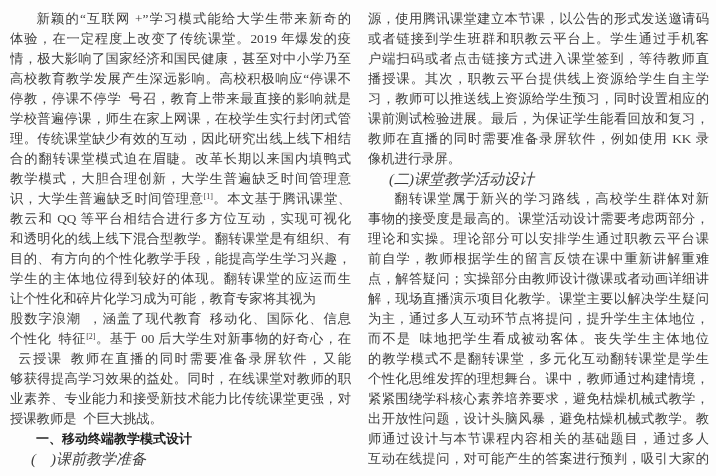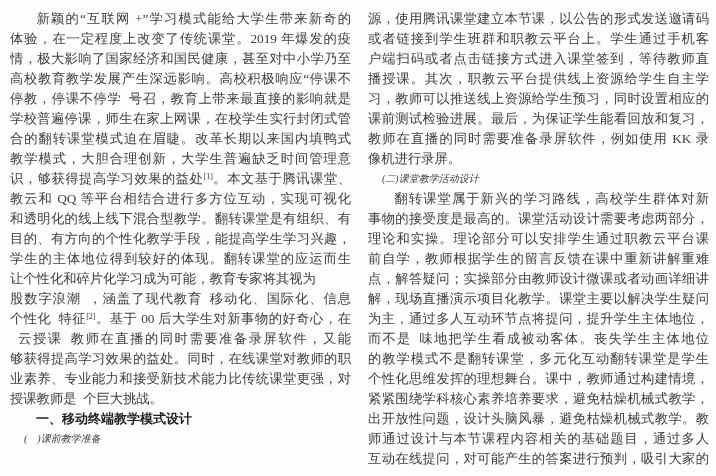--- a/index.html
+++ b/index.html
@@ -45,42 +45,43 @@
     text-indent: 2em;
     font-weight: bold;
     font-family: "Liberation Sans", "DejaVu Sans", sans-serif;
     color: var(--heading);
     font-size: 13px;
   }
   .line.sub {
     text-align-last: left;
     text-indent: 1.4em;
     font-style: italic;
-    font-size: 10px;
+    font-size: 15px;
   }
   .line sup {
     font-size: 8px;
     line-height: 0;
     vertical-align: 4px;
   }
 </style>
 </head>
 <body>
 
 <div class="page">
   <div class="column">
       <div class="line first"><span>新颖的“互联网 +”学习模式能给大学生带来新奇的</span></div>
       <div class="line body"><span>体验，在一定程度上改变了传统课堂。2019 年爆发的疫</span></div>
       <div class="line body"><span>情，极大影响了国家经济和国民健康，甚至对中小学乃至</span></div>
       <div class="line body"><span>高校教育教学发展产生深远影响。高校积极响应“停课不</span></div>
       <div class="line body"><span>停教，停课不停学 号召，教育上带来最直接的影响就是</span></div>
       <div class="line body"><span>学校普遍停课，师生在家上网课，在校学生实行封闭式管</span></div>
+      <div class="line body"><span>理。传统课堂缺少有效的互动，因此研究出线上线下相结</span></div>
       <div class="line body"><span>合的翻转课堂模式迫在眉睫。改革长期以来国内填鸭式</span></div>
       <div class="line body"><span>教学模式，大胆合理创新，大学生普遍缺乏时间管理意</span></div>
-      <div class="line body"><span>识，够获得提高学习效果的益处</span><sup>[1]</sup><span>。本文基于腾讯课堂、职</span></div>
+      <div class="line body"><span>识，大学生普遍缺乏时间管理意</span><sup>[1]</sup><span>。本文基于腾讯课堂、职</span></div>
       <div class="line body"><span>教云和 QQ 等平台相结合进行多方位互动，实现可视化</span></div>
       <div class="line body"><span>和透明化的线上线下混合型教学。翻转课堂是有组织、有</span></div>
       <div class="line body"><span>目的、有方向的个性化教学手段，能提高学生学习兴趣，</span></div>
       <div class="line body"><span>学生的主体地位得到较好的体现。翻转课堂的应运而生</span></div>
       <div class="line end"><span>让个性化和碎片化学习成为可能，教育专家将其视为</span></div>
       <div class="line body"><span>股数字浪潮 ，涵盖了现代教育 移动化、国际化、信息化、</span></div>
       <div class="line body"><span>个性化 特征</span><sup>[2]</sup><span>。基于 00 后大学生对新事物的好奇心，在</span></div>
       <div class="line body"><span> 云授课 教师在直播的同时需要准备录屏软件，又能</span></div>
       <div class="line body"><span>够获得提高学习效果的益处。同时，在线课堂对教师的职</span></div>
       <div class="line body"><span>业素养、专业能力和接受新技术能力比传统课堂更强，对</span></div>

